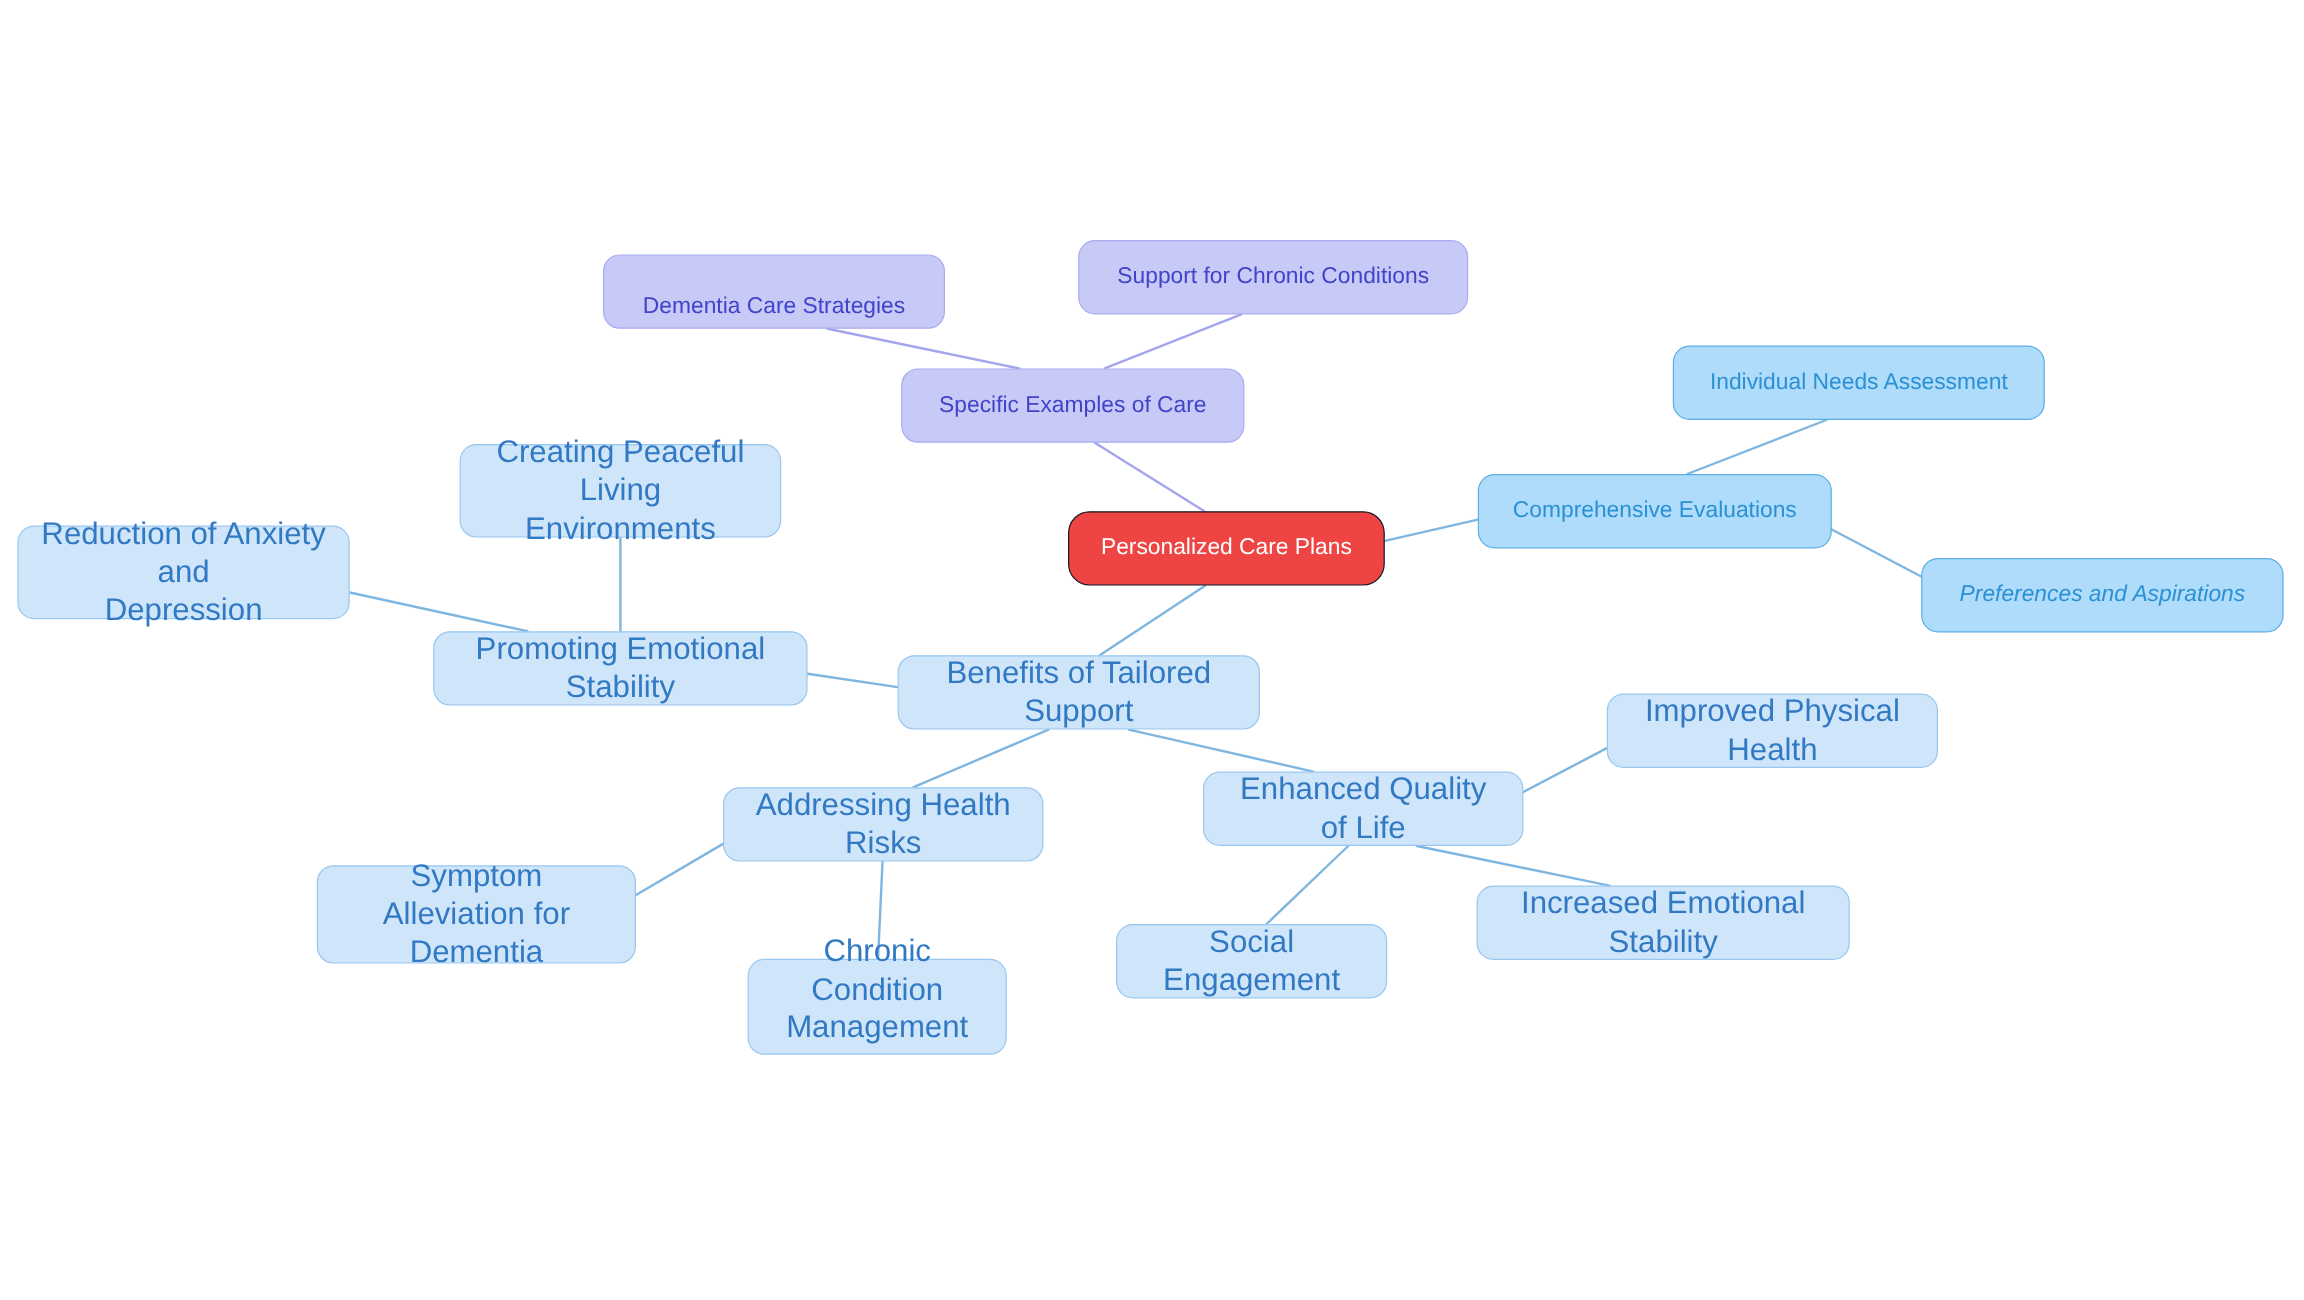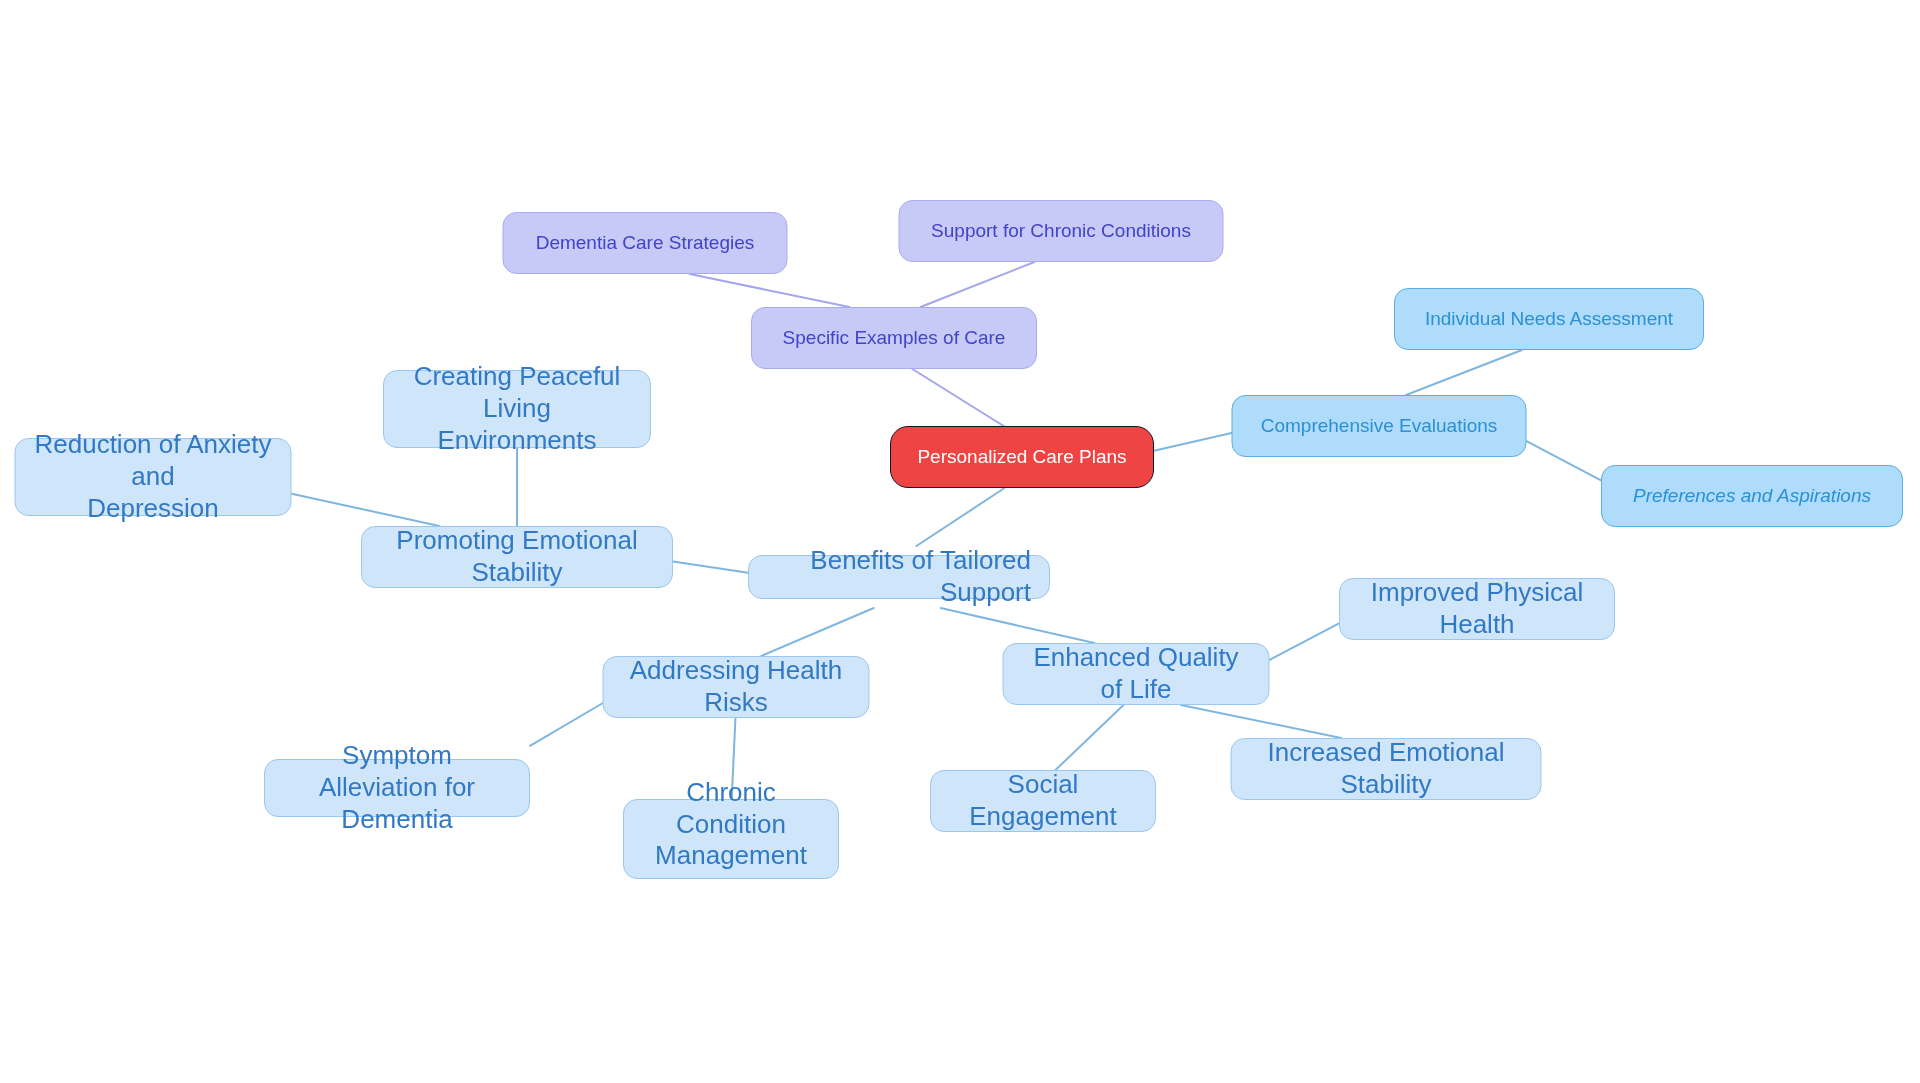--- a/index.html
+++ b/index.html
@@ -87,33 +87,33 @@
       <line x1="873.735" y1="608" x2="761.265" y2="656" stroke="#7fb6e0" stroke-width="2" stroke-linecap="round"></line>
       <line x1="602.5" y1="703.2444690265487" x2="530" y2="745.816371681416" stroke="#7fb6e0" stroke-width="2" stroke-linecap="round"></line>
       <line x1="735.4391447368421" y1="718" x2="731.7236842105264" y2="799" stroke="#7fb6e0" stroke-width="2" stroke-linecap="round"></line>
       <line x1="940.6582474226805" y1="608" x2="1094.3417525773195" y2="643" stroke="#7fb6e0" stroke-width="2" stroke-linecap="round"></line>
       <line x1="1269.5" y1="660.0040322580645" x2="1339" y2="623.4677419354839" stroke="#7fb6e0" stroke-width="2" stroke-linecap="round"></line>
       <line x1="1180.8684210526317" y1="705" x2="1341.1315789473683" y2="738" stroke="#7fb6e0" stroke-width="2" stroke-linecap="round"></line>
       <line x1="1123.514566929134" y1="705" x2="1055.485433070866" y2="770" stroke="#7fb6e0" stroke-width="2" stroke-linecap="round"></line>
     </svg>
 <div class="node node-root" style="left: 1022px; top: 457px; width: 264px; height: 62px;"><span>Personalized Care Plans</span></div>
     <div class="node node-purple" style="left: 894px; top: 338px; width: 286px; height: 62px;"><span>Specific Examples of Care</span></div>
-    <div class="node node-purple" style="left: 645px; top: 243px; width: 285px; height: 62px;"><span>Dementia Care Strategies</span></div>
+    <div class="node node-purple" style="left: 645px; top: 243px; width: 285px; height: 62px; align-items: flex-end;"><span>Dementia Care Strategies</span></div>
     <div class="node node-purple" style="left: 1061px; top: 231px; width: 325px; height: 62px;"><span>Support for Chronic Conditions</span></div>
     <div class="node node-blue" style="left: 1379px; top: 426px; width: 295px; height: 62px;"><span>Comprehensive Evaluations</span></div>
     <div class="node node-blue" style="left: 1549px; top: 319px; width: 310px; height: 62px;"><span>Individual Needs Assessment</span></div>
     <div class="node node-blue" style="left: 1752px; top: 496px; width: 302px; height: 62px; font-style: italic;"><span>Preferences and Aspirations</span></div>
-    <div class="node node-lightblue" style="left: 899px; top: 577px; width: 302px; height: 44px; text-align: right;"><span>Benefits of Tailored Support</span></div>
+    <div class="node node-lightblue" style="left: 899px; top: 577px; width: 302px; height: 62px;"><span>Benefits of Tailored Support</span></div>
     <div class="node node-lightblue" style="left: 517px; top: 557px; width: 312px; height: 62px;"><span>Promoting Emotional Stability</span></div>
     <div class="node node-lightblue" style="left: 517px; top: 409px; width: 268px; height: 78px;"><span>Creating Peaceful Living
 Environments</span></div>
     <div class="node node-lightblue" style="left: 153px; top: 477px; width: 277px; height: 78px;"><span>Reduction of Anxiety and
 Depression</span></div>
     <div class="node node-lightblue" style="left: 736px; top: 687px; width: 267px; height: 62px;"><span>Addressing Health Risks</span></div>
-    <div class="node node-lightblue" style="left: 397px; top: 788px; width: 266px; height: 58px;"><span>Symptom Alleviation for
+    <div class="node node-lightblue" style="left: 397px; top: 762px; width: 266px; height: 82px;"><span>Symptom Alleviation for
 Dementia</span></div>
     <div class="node node-lightblue" style="left: 731px; top: 839px; width: 216px; height: 80px; align-items: flex-end;"><span>Chronic Condition
 Management</span></div>
     <div class="node node-lightblue" style="left: 1136px; top: 674px; width: 267px; height: 62px;"><span>Enhanced Quality of Life</span></div>
     <div class="node node-lightblue" style="left: 1477px; top: 609px; width: 276px; height: 62px;"><span>Improved Physical Health</span></div>
     <div class="node node-lightblue" style="left: 1386px; top: 769px; width: 311px; height: 62px;"><span>Increased Emotional Stability</span></div>
     <div class="node node-lightblue" style="left: 1043px; top: 801px; width: 226px; height: 62px;"><span>Social Engagement</span></div>
   </div>
 
 </body></html>

